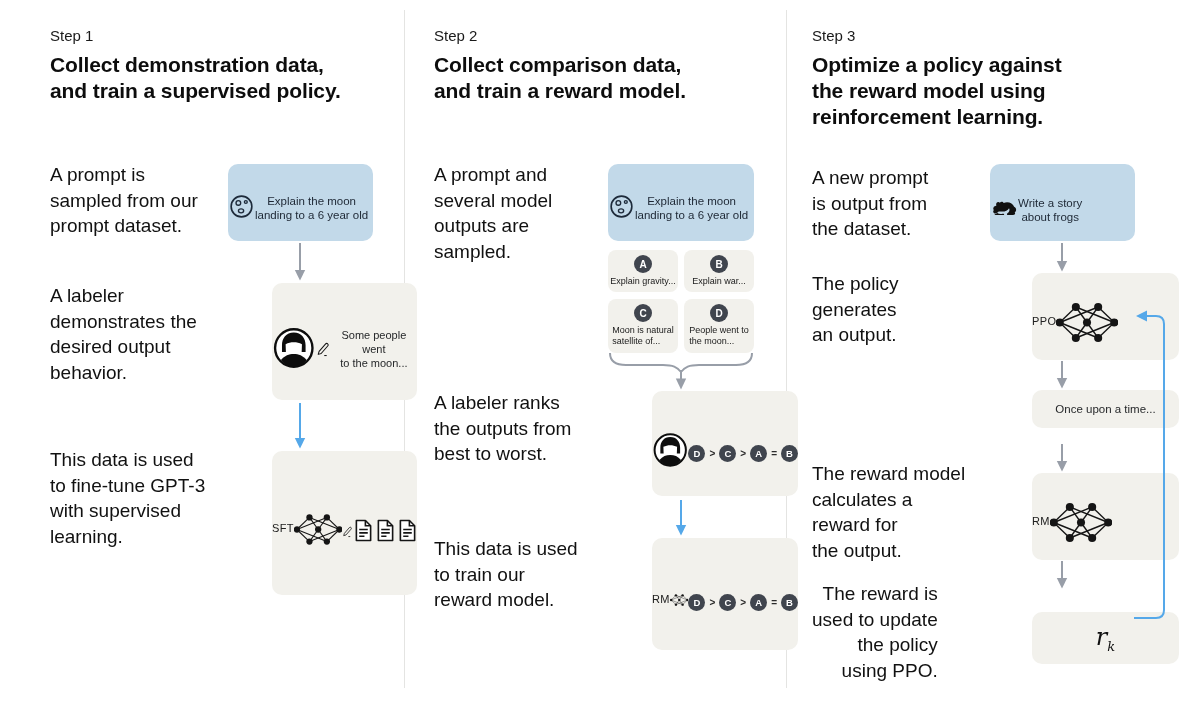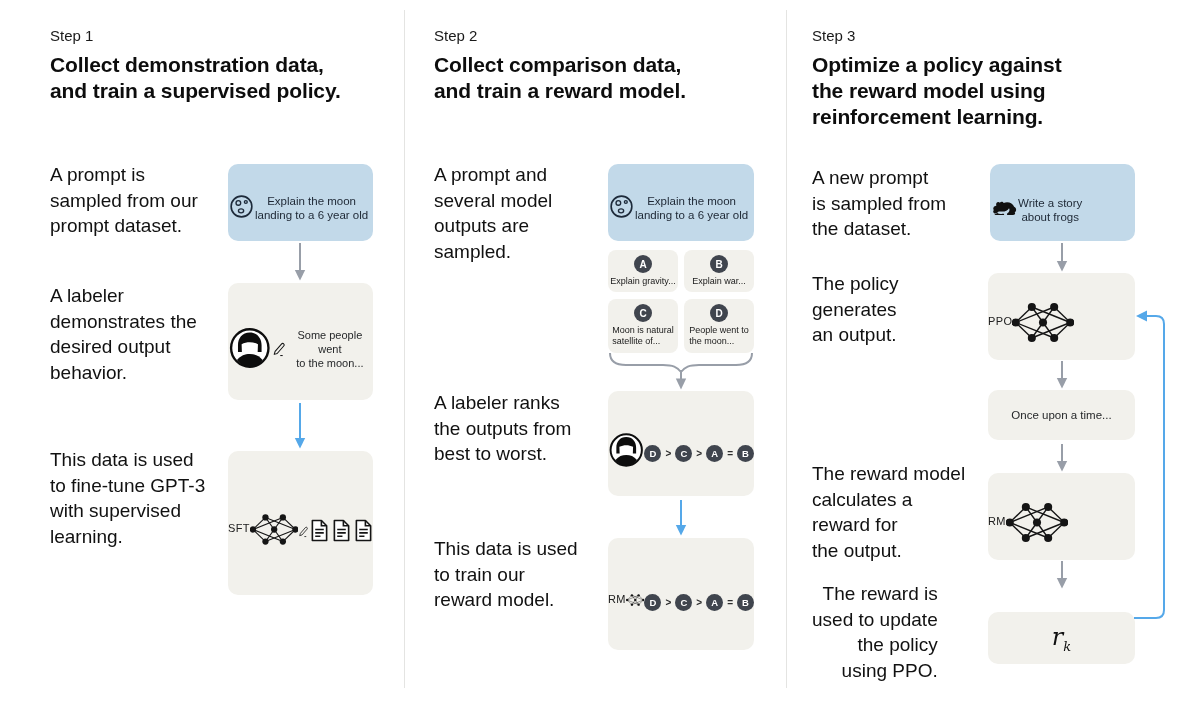--- a/index.html
+++ b/index.html
@@ -6,21 +6,21 @@
   .canvas{position:relative;width:1200px;height:703px;background:#ffffff;
           font-family:"Liberation Sans",sans-serif;color:#141414;overflow:hidden;}
   .divider{position:absolute;top:10px;height:678px;width:1px;background:#e4e4e2;}
   .step-label{position:absolute;font-size:15px;color:#1a1a1a;}
   .title{position:absolute;font-size:21px;font-weight:bold;line-height:26px;
          white-space:pre-line;color:#0d0d0d;letter-spacing:-0.1px;}
   .caption{position:absolute;font-size:19px;line-height:25.5px;white-space:pre-line;color:#111;}
   .box{position:absolute;border-radius:10px;display:flex;flex-direction:row;
        align-items:center;text-align:center;box-sizing:border-box;}
   .box.blue{background:#c2d9e9;}
-  .box.gray{background:#f2f1ec;}
+  .box.gray{background:#f2f1ec;margin-left:44px;}
   .box-text{font-size:11.5px;line-height:14.5px;white-space:pre-line;color:#1d2734;}
   .gray .box-text{color:#26282a;font-size:11px;line-height:14px;}
   .model-label{font-size:11px;color:#202020;letter-spacing:0.4px;}
   .mini{position:absolute;background:#f2f1ec;border-radius:8px;display:flex;
         flex-direction:column;align-items:center;box-sizing:border-box;padding-top:5px;}
   .mini-text{font-size:9px;line-height:11px;white-space:pre-line;color:#202020;margin-top:3px;}
   .letter-circle{width:18px;height:18px;border-radius:50%;background:#40454e;color:#fff;
         font-size:10px;font-weight:bold;display:flex;align-items:center;justify-content:center;flex:none;}
   .rank-row{display:flex;align-items:center;gap:3px;}
   .rank-row .letter-circle{width:17px;height:17px;font-size:9.5px;}
@@ -249,21 +249,21 @@
       <span class="letter-circle">B</span>
     </div>
   </div>
 
   <div class="step-label" style="left:812px;top:27px;">Step 3</div>
   <div class="title" style="left:812px;top:52px;width:340px;">Optimize a policy against
 the reward model using
 reinforcement learning.</div>
 
   <div class="caption" style="left:812px;top:165px;">A new prompt
-is sampled from
+is output from
 the dataset.</div>
   <div class="caption" style="left:812px;top:271px;">The policy
 generates
 an output.</div>
   <div class="caption" style="left:812px;top:461px;">The reward model
 calculates a
 reward for
 the output.</div>
   <div class="caption" style="left:812px;top:581px;text-align:right;">The reward is
 used to update
@@ -311,21 +311,21 @@
           <circle cx="68" cy="58" r="6.5"></circle>
       </g>
     </svg>
   </div>
 
   <svg class="arrow" style="left:1055px;top:361px;" width="14" height="28" viewBox="0 0 14 28">
     <line x1="7" y1="0" x2="7" y2="18" stroke="#989ea8" stroke-width="2"></line>
     <path d="M1.8 17 L12.2 17 L7 27.5 Z" fill="#989ea8"></path>
   </svg>
 
-  <div class="box gray" style="left:988px;top:390px;width:147px;height:50px;justify-content:center;">
+  <div class="box gray" style="left:988px;top:390px;width:147px;height:38px;justify-content:center;">
     <div class="box-text" style="font-size:11.5px;">Once upon a time...</div>
   </div>
 
   <svg class="arrow" style="left:1055px;top:444px;" width="14" height="28" viewBox="0 0 14 28">
     <line x1="7" y1="0" x2="7" y2="18" stroke="#989ea8" stroke-width="2"></line>
     <path d="M1.8 17 L12.2 17 L7 27.5 Z" fill="#989ea8"></path>
   </svg>
 
   <div class="box gray" style="left:988px;top:473px;width:147px;height:87px;padding-top:9px;">
     <div class="model-label">RM</div>

